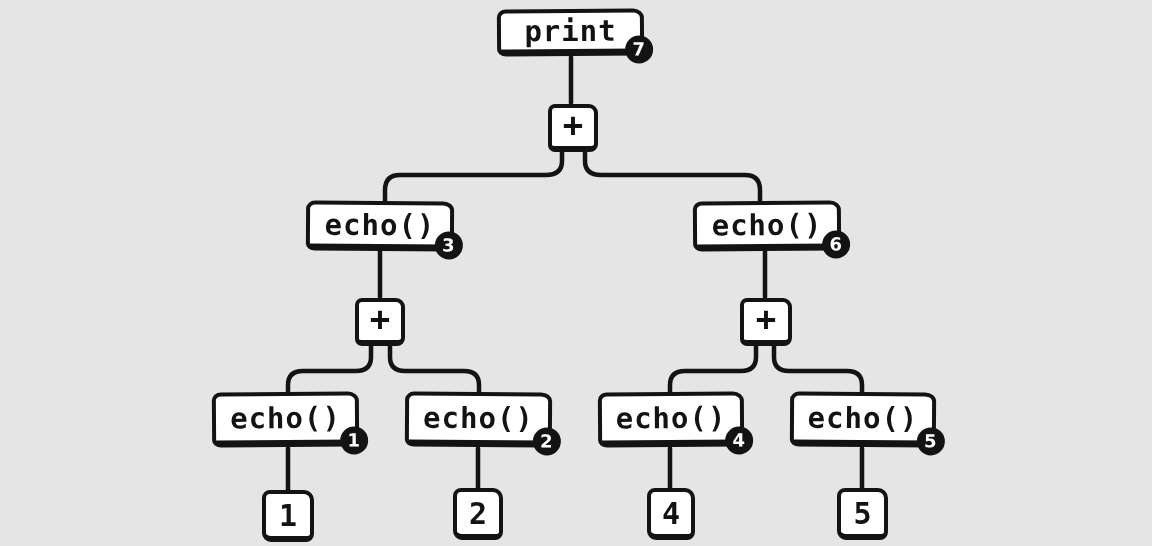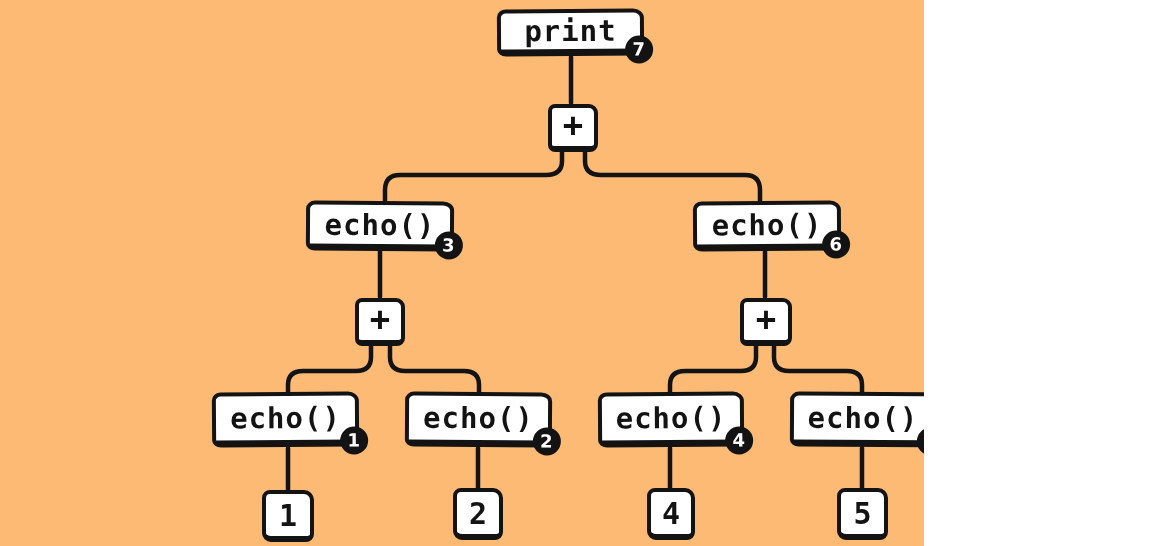--- a/index.html
+++ b/index.html
@@ -1,20 +1,20 @@
 <!DOCTYPE html>
 <html><head>
 <meta charset="utf-8">
 <style>
   html, body { margin: 0; padding: 0; background: #ffffff; }
   .canvas {
     position: relative;
-    width: 924px;
+    width: 1152px;
     height: 546px;
-    background: #fdba74;
+    background: #e5e5e5;
     overflow: hidden;
     font-family: "DejaVu Sans Mono", monospace;
   }
   .wires {
     position: absolute;
     left: 0; top: 0;
   }
   .node {
     position: absolute;
     box-sizing: border-box;

